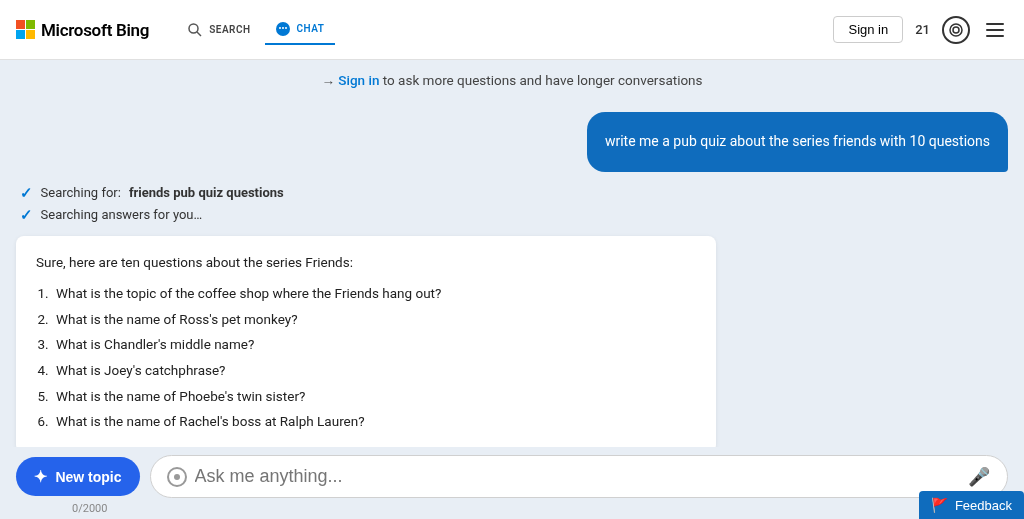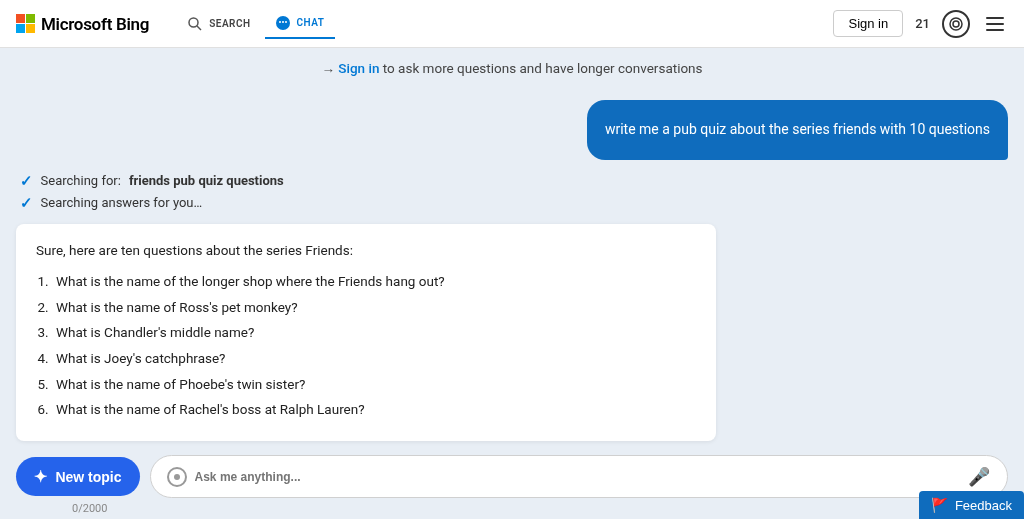--- a/index.html
+++ b/index.html
@@ -9,21 +9,21 @@
       width: 1024px;
       height: 519px;
       overflow: hidden;
       display: flex;
       flex-direction: column;
     }
 
     
     .header {
       background: #fff;
-      height: 48px;
+      height: 60px;
       display: flex;
       align-items: center;
       padding: 0 16px;
       border-bottom: 1px solid #e0e0e0;
       flex-shrink: 0;
       gap: 20px;
     }
     .header-logo {
       display: flex;
       align-items: center;
@@ -267,24 +267,23 @@
       content: '';
       width: 6px;
       height: 6px;
       background: #999;
       border-radius: 50%;
     }
     .input-field {
       flex: 1;
       border: none;
       outline: none;
-      font-size: 12px;
+      font-size: 18px;
       color: #ec4899;
       background: transparent;
-      font-weight: bold;
     }
     .mic-icon {
       cursor: pointer;
       color: #0078d4;
       font-size: 18px;
     }
     .char-count {
       font-size: 11px;
       color: #888;
       padding-left: 56px;
@@ -384,21 +383,21 @@
       </div>
       <div class="status-line">
         <span class="check-icon">✓</span>
         <span>Searching answers for you…</span>
       </div>
     </div>
 
     <div class="ai-card">
       <div class="intro">Sure, here are ten questions about the series Friends:</div>
       <ol>
-        <li>What is the name of the longer shop where the Friends hang out?</li>
+        <li>What is the topic of the coffee shop where the Friends hang out?</li>
         <li>What is the name of Ross's pet monkey?</li>
         <li>What is Chandler's middle name?</li>
         <li>What is Joey's catchphrase?</li>
         <li>What is the name of Phoebe's twin sister?</li>
         <li>What is the name of Rachel's boss at Ralph Lauren?</li>
       </ol>
     </div>
 
   </div>
 

